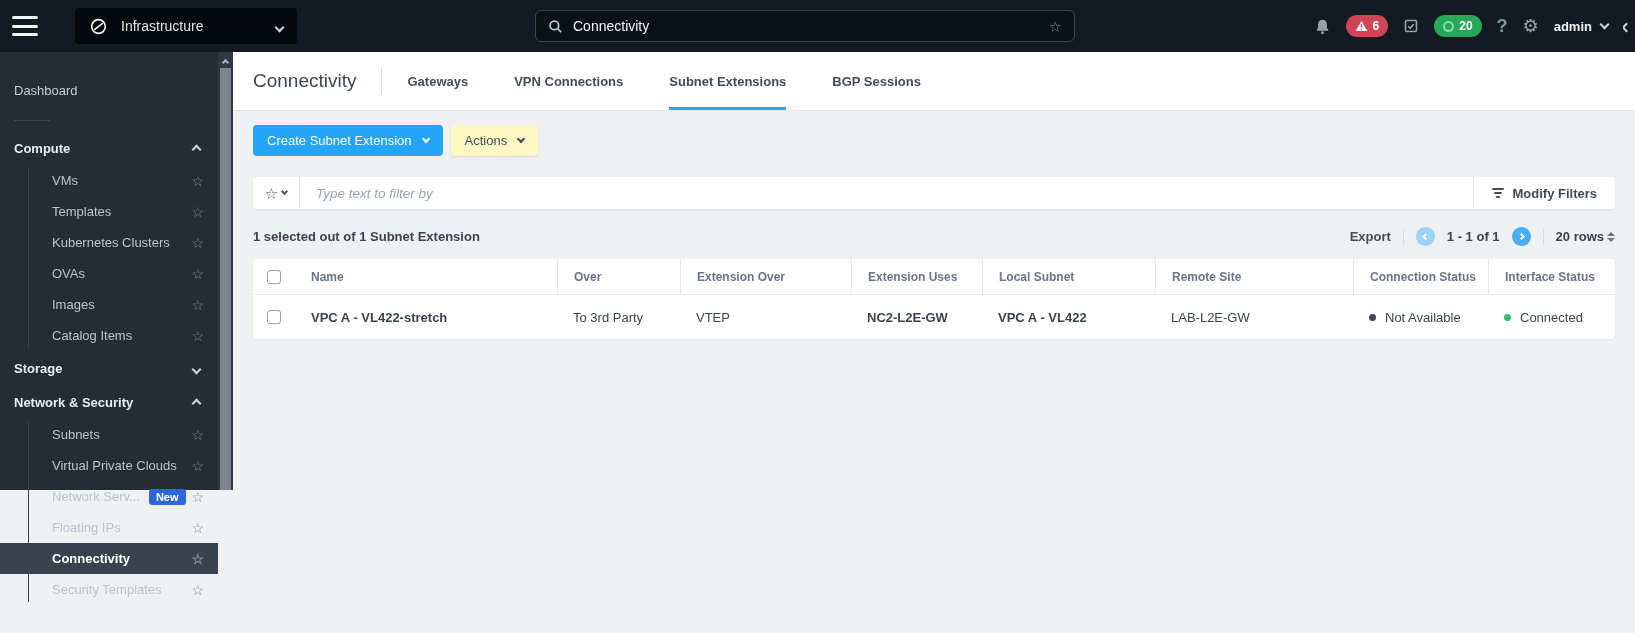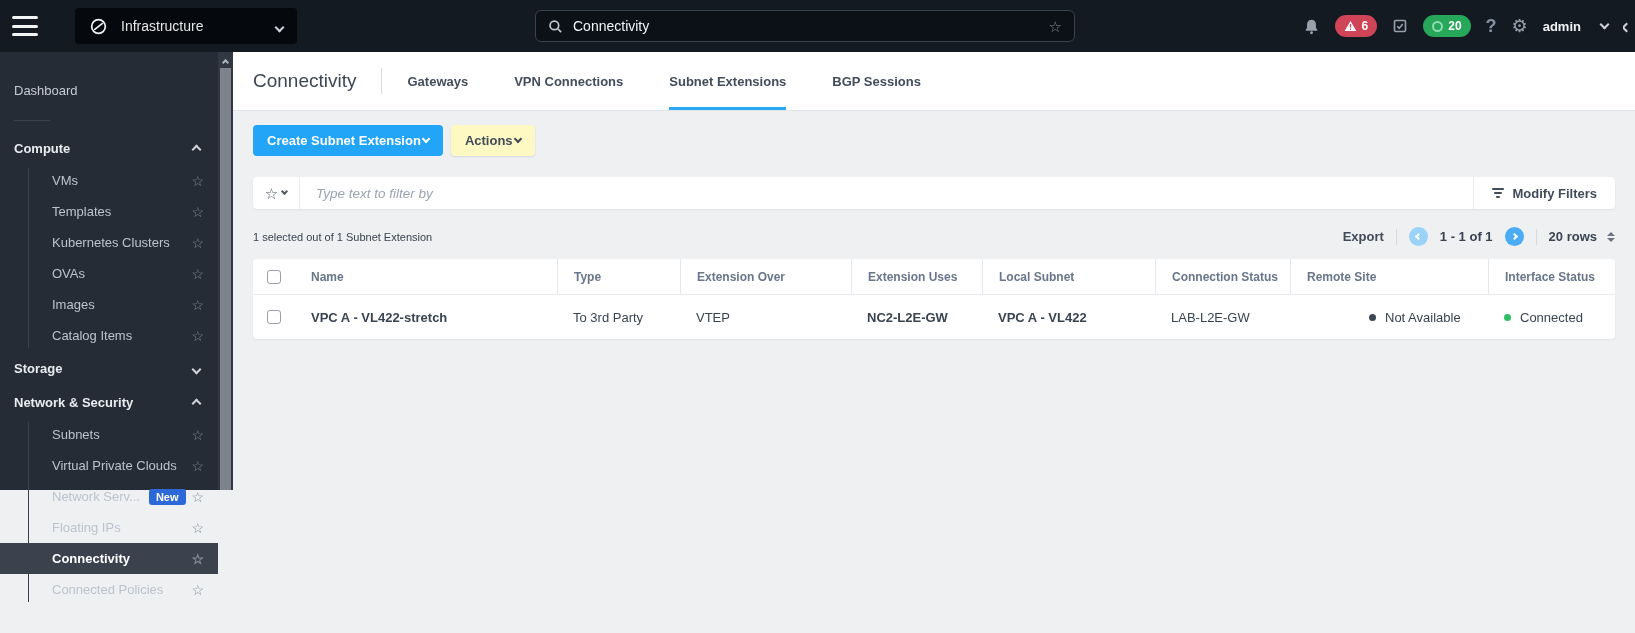--- a/index.html
+++ b/index.html
@@ -29,21 +29,21 @@
   .star-glyph { color:#828b98; font-size:15px; line-height:1; }
 
   .top-right { position:absolute; right:6px; top:0; height:52px; display:flex; align-items:center; gap:15px; }
   .pill { height:22px; border-radius:11px; display:flex; align-items:center; padding:0 9px; gap:5px;
           color:#fff; font-size:12px; font-weight:bold; }
   .pill.red { background:#d04458; }
   .pill.green { background:#27a75a; }
   .ring { width:11px; height:11px; border:2px solid #8edcAE; border-radius:50%; display:inline-block; }
   .q-icon { color:#8693a3; font-size:18px; font-weight:bold; }
   .gear-glyph { color:#97a0ab; font-size:18px; line-height:1; }
-  .user { color:#f2f4f6; font-size:13px; font-weight:bold; display:flex; align-items:center; gap:20px; }
+  .user { color:#f2f4f6; font-size:13px; font-weight:bold; display:flex; align-items:center; gap:9px; }
   .edge-frag { width:6px; overflow:hidden; }
 
   
   .layout { display:flex; height:438px; }
 
   
   .sidebar { position:relative; width:233px; background:#262c36; flex:none; }
   .side-inner { width:218px; }
   .side-dash { height:36px; margin-top:20px; display:flex; align-items:center; padding-left:14px;
                color:#c6ccd5; font-size:13px; cursor:pointer; }
@@ -72,21 +72,21 @@
   .page-title { font-size:19px; font-weight:500; color:#3d4754; }
   .hdr-vdiv { width:1px; height:26px; background:#d9dde2; margin:0 26px 0 24px; }
   .tabs { display:flex; gap:46px; height:100%; }
   .tab { display:flex; align-items:center; font-size:13px; font-weight:600; color:#424d5b;
          border-bottom:3px solid transparent; padding-top:3px; cursor:pointer; }
   .tab.active { border-bottom-color:#29a8f6; }
 
   .content { padding:14px 20px 0 20px; }
   .btn-row { display:flex; gap:8px; }
   .btn { height:31px; border-radius:4px; display:flex; align-items:center; font-size:13px;
-         font-weight:700; padding:0 14px; gap:2px; cursor:pointer; border:none; }
+         font-weight:400; padding:0 14px; gap:11px; cursor:pointer; border:none; }
   .btn-primary { background:#22a5f7; color:#fff; }
   .btn-primary .chev { border-color:#fff; width:6px; height:6px; }
   .btn-white { background:#fef9c3; color:#414b59; box-shadow:0 1px 2px rgba(40,50,60,.12); }
   .btn-white .chev { border-color:#414b59; width:6px; height:6px; }
 
   .filter-bar { margin-top:21px; height:32px; background:#fff; border-radius:4px;
                 display:flex; align-items:center; box-shadow:0 1px 2px rgba(40,50,60,.08); }
   .filter-star-seg { width:47px; height:100%; display:flex; align-items:center; justify-content:center;
                      gap:4px; border-right:1px solid #e6e9ed; cursor:pointer; }
   .filter-star-seg .star-glyph { color:#4d5765; }
@@ -94,31 +94,31 @@
   .filter-input { flex:1; height:100%; border:none; outline:none; padding:0 16px; font-size:13.5px;
                   color:#3a4450; font-family:"Liberation Sans",sans-serif; background:transparent;font-style:italic; }
   .filter-input::placeholder { color:#9aa4b0; }
   .modify-btn { height:100%; border-left:1px solid #e6e9ed; display:flex; align-items:center;
                 padding:0 18px; gap:8px; font-size:13px; font-weight:600; color:#414b59; cursor:pointer; }
   .funnel { display:flex; flex-direction:column; gap:2px; align-items:center; }
   .funnel i { display:block; height:2px; background:#414b59; border-radius:1px; }
   .funnel i:nth-child(1){ width:12px; } .funnel i:nth-child(2){ width:8px; } .funnel i:nth-child(3){ width:4px; }
 
   .count-row { margin-top:18px; display:flex; align-items:center; justify-content:space-between; }
-  .count-text { font-size:11px; font-weight:normal; color:#3a4350; }
+  .count-text { font-size:13px; font-weight:bold; color:#3a4350; }
   .count-right { display:flex; align-items:center; gap:12px;text-align:center; }
   .link-strong { font-size:13px; font-weight:600; color:#414b59; cursor:pointer; }
   .mini-vdiv { width:1px; height:16px; background:#d7dbdf; }
   .page-circle { width:19px; height:19px; border-radius:50%; display:flex; align-items:center;
                  justify-content:center; cursor:pointer; }
   .page-circle .chev { width:5px; height:5px; border-color:#fff; }
   .page-circle.prev { background:#9bd2f8; }
   .page-circle.next { background:#4aacf4; }
   .page-range { font-size:13px; font-weight:600; color:#3a4350; }
-  .rows-select { display:flex; align-items:center; gap:10px; cursor:pointer; }
+  .rows-select { display:flex; align-items:center; gap:3px; cursor:pointer; }
   .sorter { display:flex; flex-direction:column; gap:2px; }
   .sorter .t-up { width:0; height:0; border-left:4px solid transparent; border-right:4px solid transparent;
                   border-bottom:4px solid #6a7482; }
   .sorter .t-dn { width:0; height:0; border-left:4px solid transparent; border-right:4px solid transparent;
                   border-top:4px solid #6a7482; }
 
   .table { margin-top:13px; background:#fff; border-radius:4px; box-shadow:0 1px 2px rgba(40,50,60,.06); }
   .thead { display:flex; height:36px; border-bottom:1px solid #e9ecef; }
   .trow  { display:flex; height:44px; }
   .cell { display:flex; align-items:center; padding-left:16px; height:100%; }
@@ -257,21 +257,21 @@
         </div>
         <div class="side-item">
           <span>Floating IPs</span>
           <span class="star-glyph">☆</span>
         </div>
         <div class="side-item selected">
           <span>Connectivity</span>
           <span class="star-glyph">☆</span>
         </div>
         <div class="side-item">
-          <span>Connected Policies</span>
+          <span>Security Templates</span>
           <span class="star-glyph">☆</span>
         </div>
       </div>
     </div>
 
     <div class="rail">
       <div class="arrow">
           <i class="chev up"></i>
         </div>
       <div class="thumb"></div>
@@ -340,26 +340,26 @@
           </span>
         </div>
       </div>
 
       <div class="table">
         <div class="thead">
           <div class="cell c1">
               <span class="checkbox"></span>
             </div>
           <div class="cell c2">Name</div>
-          <div class="cell c3">Type</div>
+          <div class="cell c3">Over</div>
           <div class="cell c4">Extension Over</div>
           <div class="cell c5">Extension Uses</div>
           <div class="cell c6">Local Subnet</div>
+          <div class="cell c7">Remote Site</div>
           <div class="cell c8">Connection Status</div>
-          <div class="cell c7">Remote Site</div>
           <div class="cell c9">Interface Status</div>
         </div>
         <div class="trow">
           <div class="cell c1">
               <span class="checkbox"></span>
             </div>
           <div class="cell c2 bold-cell">VPC A - VL422-stretch</div>
           <div class="cell c3">To 3rd Party</div>
           <div class="cell c4">VTEP</div>
           <div class="cell c5 bold-cell">NC2-L2E-GW</div>

